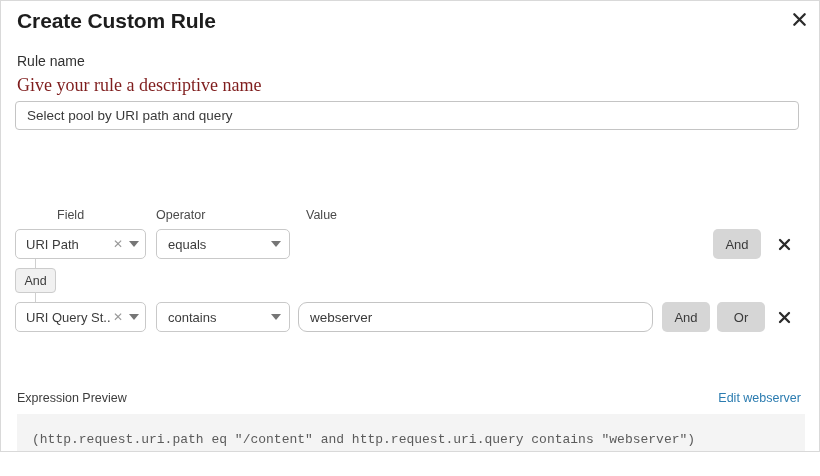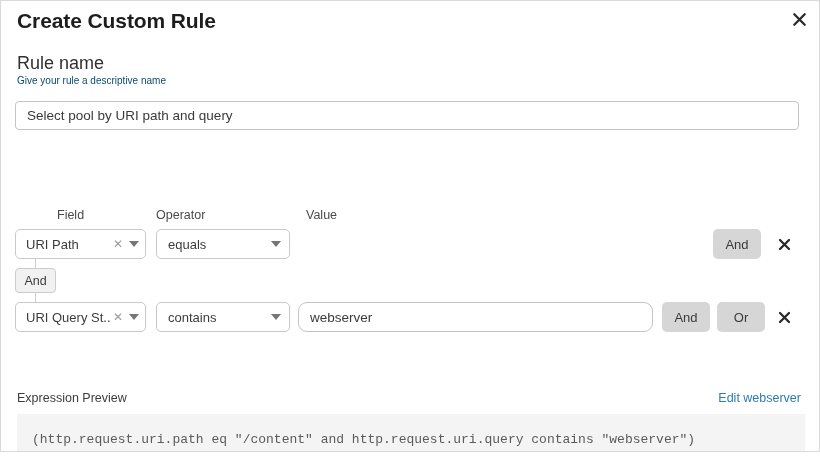--- a/index.html
+++ b/index.html
@@ -41,27 +41,28 @@
     align-items: center;
     justify-content: center;
     cursor: pointer;
     color: #2b2b2b;
   }
   .close-btn svg { display:block; }
 
   
   .label-strong {
     position: absolute;
+    font-size: 14px;
+    color: #313131;
+  }
+  .label-sub {
+    position: absolute;
     font-size: 18px;
-    color: #313131;
-  }
-  .label-sub {
-    position: absolute;
-    font-size: 10px;
-    color: #0c4a6e;
+    color: #7f1d1d;
+    font-family: Liberation Serif, serif;
   }
   #rule-name-label { left: 16px; top: 52px; }
   #rule-name-help  { left: 16px; top: 74px; }
 
   .text-input {
     position: absolute;
     box-sizing: border-box;
     background: #ffffff;
     border: 1px solid #c4c4c4;
     border-radius: 4px;

